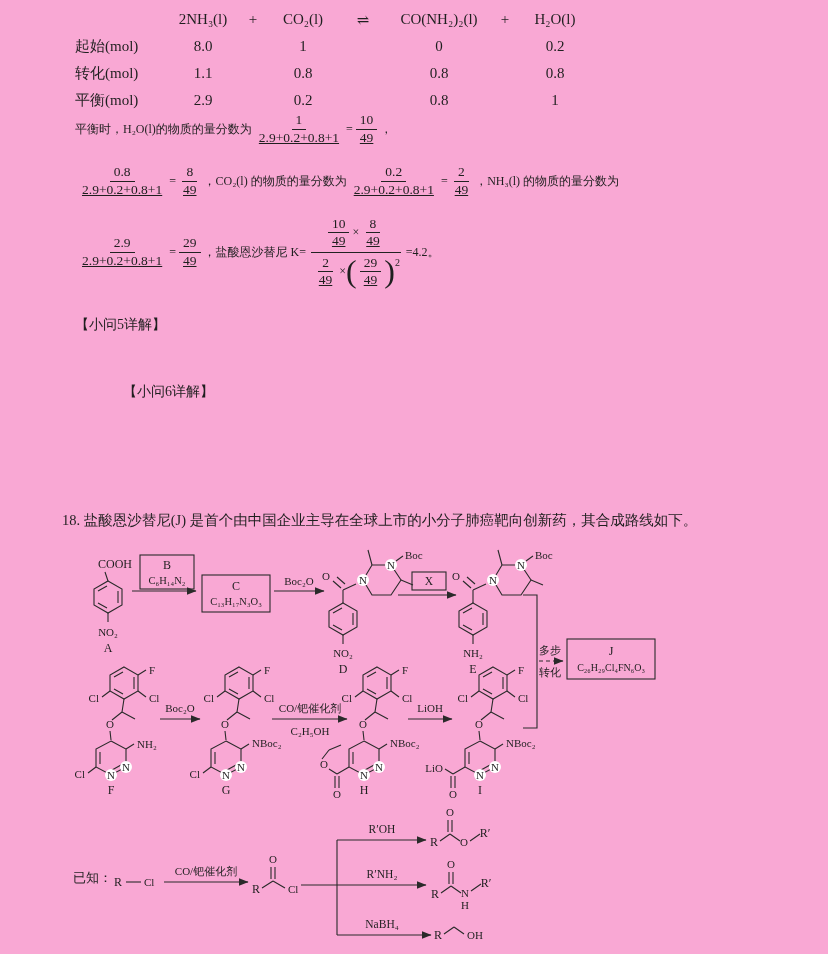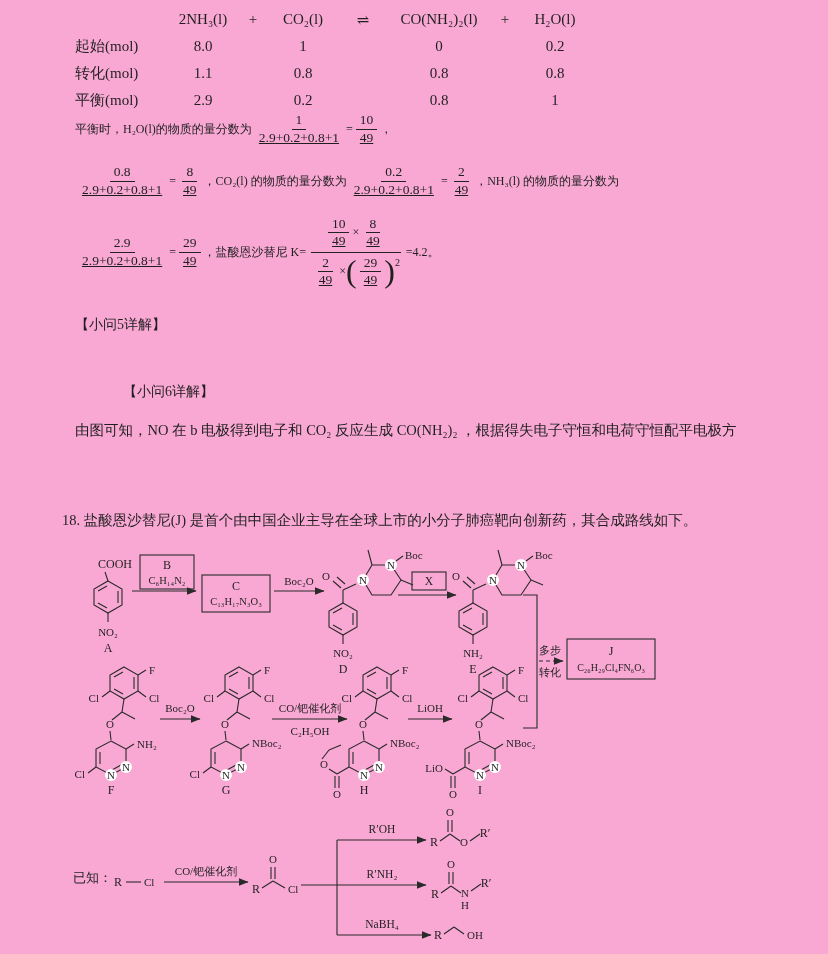--- a/index.html
+++ b/index.html
@@ -148,21 +148,20 @@
         <span class="bigp">)</span>
         <span class="p2">2</span>
       </span>
     </span>
     <span class="seg">=4.2。</span>
   </div>
 
   <div class="title abs" style="left:75px;top:316px;">【小问5详解】</div>
 
   <div class="title abs" style="left:75px;top:383px;margin-left:48px;">【小问6详解】</div>
-  <div class="body abs" style="left:75px;top:421px;">由图可知，NO 在 b 电极得到电子和 CO₂ 反应生成 CO(NH₂)₂ ，根据得失电子守恒和电荷守恒配平电极方</div>
 
   <div class="body abs" style="left:62px;top:511px;">18. 盐酸恩沙替尼(J) 是首个由中国企业主导在全球上市的小分子肺癌靶向创新药，其合成路线如下。</div>
 
   <svg class="abs" style="left:60px;top:535px;" width="740" height="419" viewBox="0 0 740 419">
     <defs>
       <marker id="ah" markerWidth="10" markerHeight="8" refX="8.5" refY="3.5" orient="auto">
         <path d="M0,0 L9,3.5 L0,7 Z" fill="#2a2a2a"></path>
       </marker>
     </defs>
 

